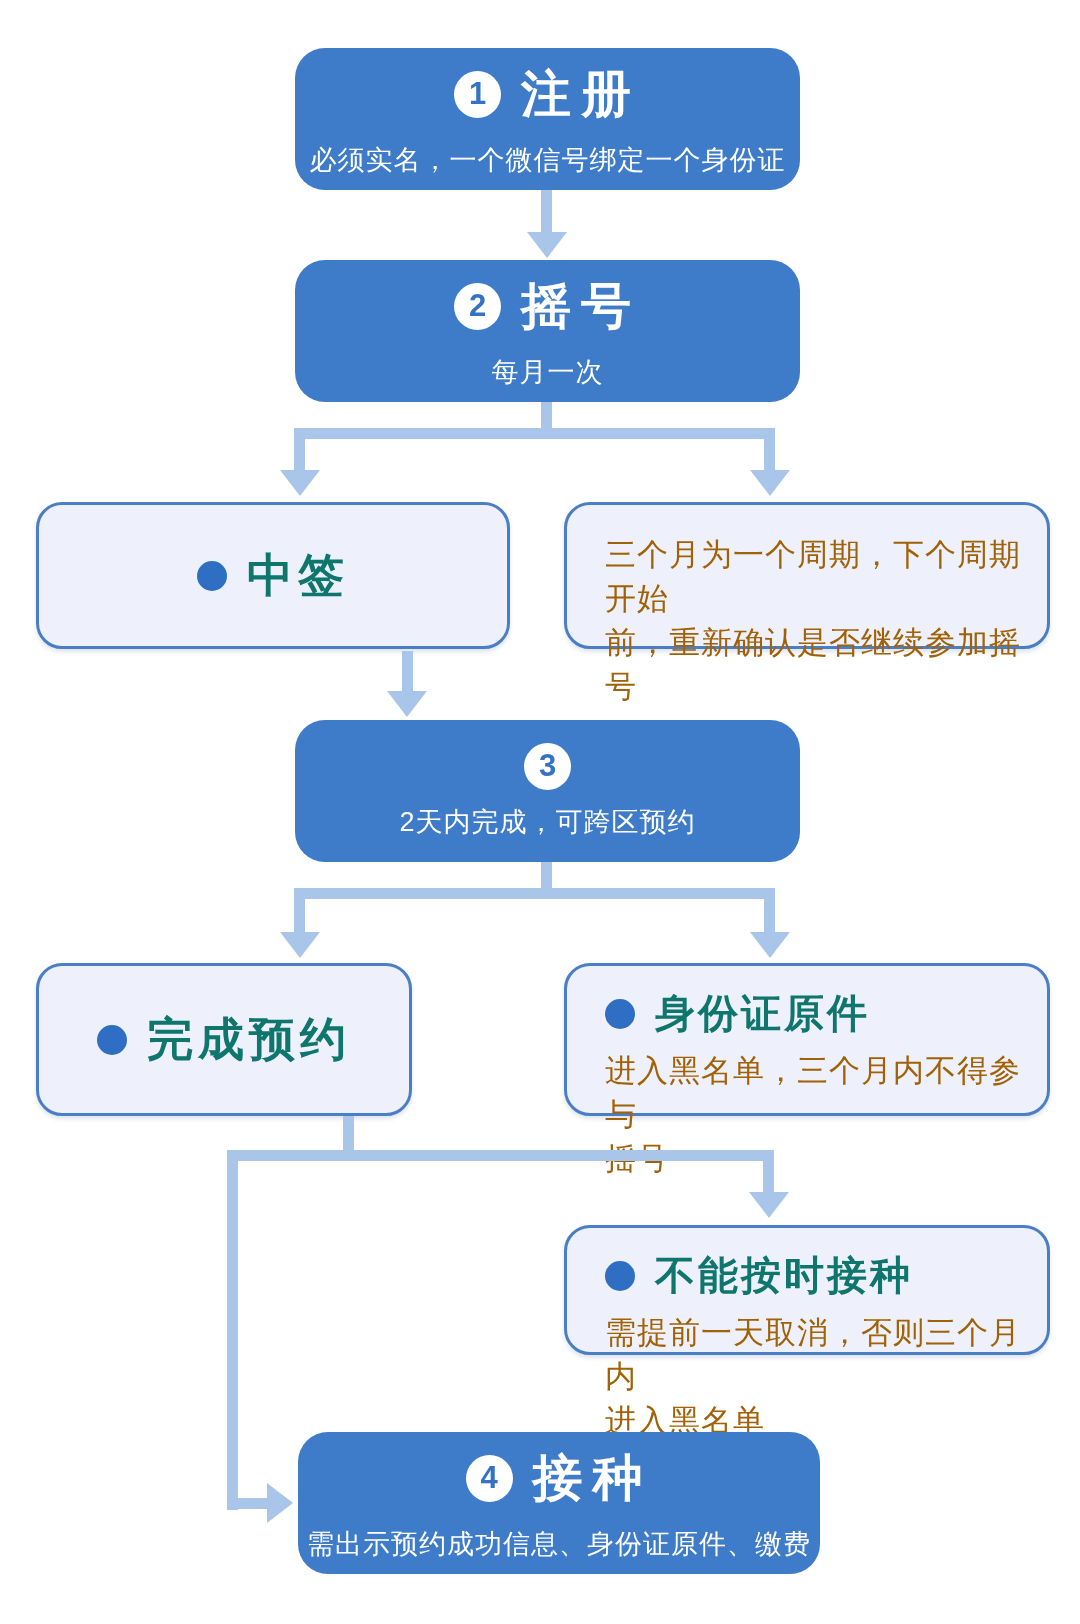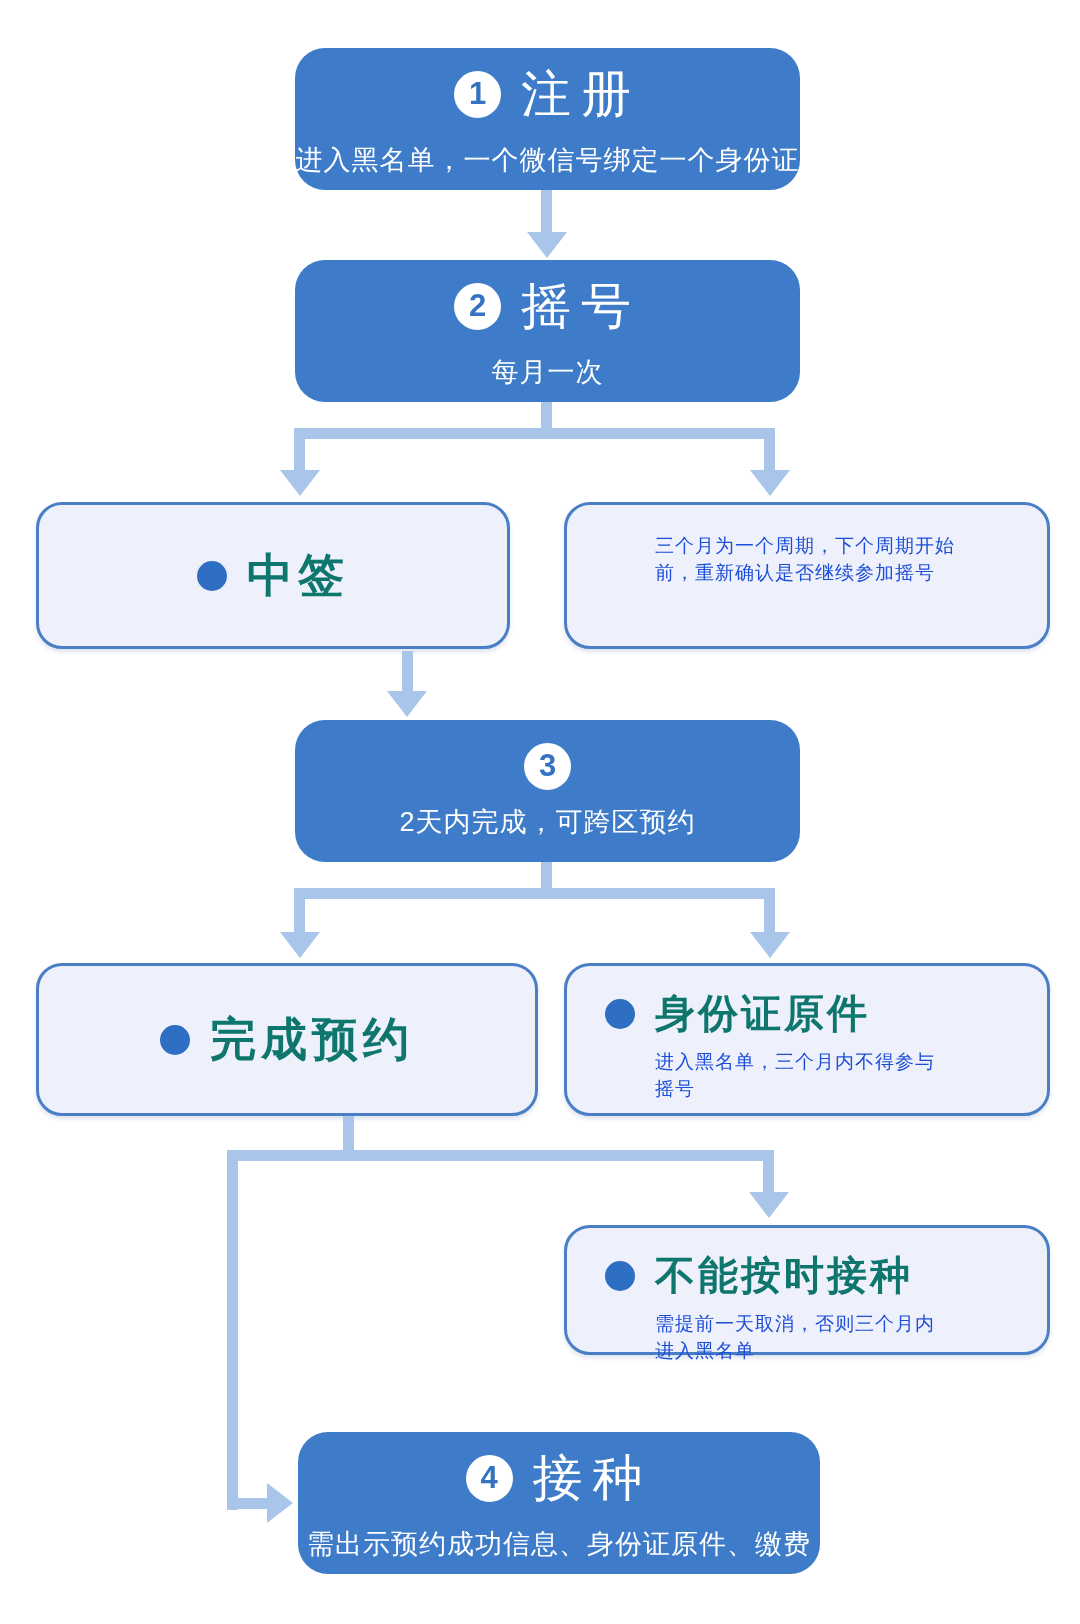--- a/index.html
+++ b/index.html
@@ -12,36 +12,36 @@
     position:absolute;background:#3e7cc9;border-radius:30px;color:#ffffff;
     display:flex;flex-direction:column;align-items:center;justify-content:center;
     text-align:center;box-sizing:border-box;
   }
   .step-title-row{display:flex;align-items:center;gap:16px;}
   .badge{
     width:47px;height:47px;border-radius:50%;background:#ffffff;color:#3473c2;
     font-weight:bold;font-size:31px;display:flex;align-items:center;justify-content:center;
     flex:none;
   }
-  .step-title{font-size:50px;font-weight:normal;letter-spacing:10px;margin-left:4px;}
+  .step-title{font-size:50px;font-weight:bold;letter-spacing:10px;margin-left:4px;}
   .step-sub{font-size:27px;margin-top:14px;letter-spacing:1px;}
   
   .outcome{
     position:absolute;background:#eef1fb;border:3px solid #4a7ec5;border-radius:26px;
     box-sizing:border-box;box-shadow:0 3px 4px rgba(70,100,160,0.18);
   }
   .outcome.center{display:flex;align-items:center;justify-content:center;}
   .o-title-row{display:flex;align-items:center;gap:20px;}
   .bullet{width:30px;height:30px;border-radius:50%;background:#2e6fc3;flex:none;}
   .o-title{color:#0f766e;font-weight:bold;font-size:40px;letter-spacing:3px;}
   .outcome.center .o-title{font-size:46px;letter-spacing:5px;}
   .outcome.detail{padding:20px 24px 14px 38px;}
   .o-note{
-    color:#1d4ed8;font-size:19px;line-height:1.42;letter-spacing:1px;
-    white-space:pre-line;margin-left:50px;margin-top:8px;
+    color:#a16207;font-size:31px;line-height:1.42;letter-spacing:1px;
+    white-space:pre-line;margin-top:8px;
   }
   
   .vline,.hline{position:absolute;background:#a9c5ea;}
   .arrow-down{
     position:absolute;width:0;height:0;
     border-left:20px solid transparent;border-right:20px solid transparent;
     border-top:26px solid #a9c5ea;
   }
   .arrow-right{
     position:absolute;width:0;height:0;
@@ -52,21 +52,21 @@
 </head>
 <body>
 
 <div class="canvas">
 
   <div class="step" style="left:295px;top:48px;width:505px;height:142px">
     <div class="step-title-row">
       <span class="badge">1</span>
       <span class="step-title">注册</span>
     </div>
-    <div class="step-sub">进入黑名单，一个微信号绑定一个身份证</div>
+    <div class="step-sub">必须实名，一个微信号绑定一个身份证</div>
   </div>
 
   <div class="vline" style="left:541px;top:190px;width:11px;height:44px"></div>
   <div class="arrow-down" style="left:527px;top:232px"></div>
 
   <div class="step" style="left:295px;top:260px;width:505px;height:142px">
     <div class="step-title-row">
       <span class="badge">2</span>
       <span class="step-title">摇号</span>
     </div>
@@ -102,21 +102,21 @@
     <div class="step-sub">2天内完成，可跨区预约</div>
   </div>
 
   <div class="vline" style="left:541px;top:862px;width:11px;height:32px"></div>
   <div class="hline" style="left:294px;top:888px;width:481px;height:11px"></div>
   <div class="vline" style="left:294px;top:888px;width:11px;height:46px"></div>
   <div class="arrow-down" style="left:280px;top:932px"></div>
   <div class="vline" style="left:764px;top:888px;width:11px;height:46px"></div>
   <div class="arrow-down" style="left:750px;top:932px"></div>
 
-  <div class="outcome center" style="left:36px;top:963px;width:502px;height:153px">
+  <div class="outcome center" style="left:36px;top:963px;width:376px;height:153px">
     <div class="o-title-row">
       <span class="bullet"></span>
       <span class="o-title">完成预约</span>
     </div>
   </div>
 
   <div class="outcome detail" style="left:564px;top:963px;width:486px;height:153px">
     <div class="o-title-row">
       <span class="bullet"></span>
       <span class="o-title">身份证原件</span>

